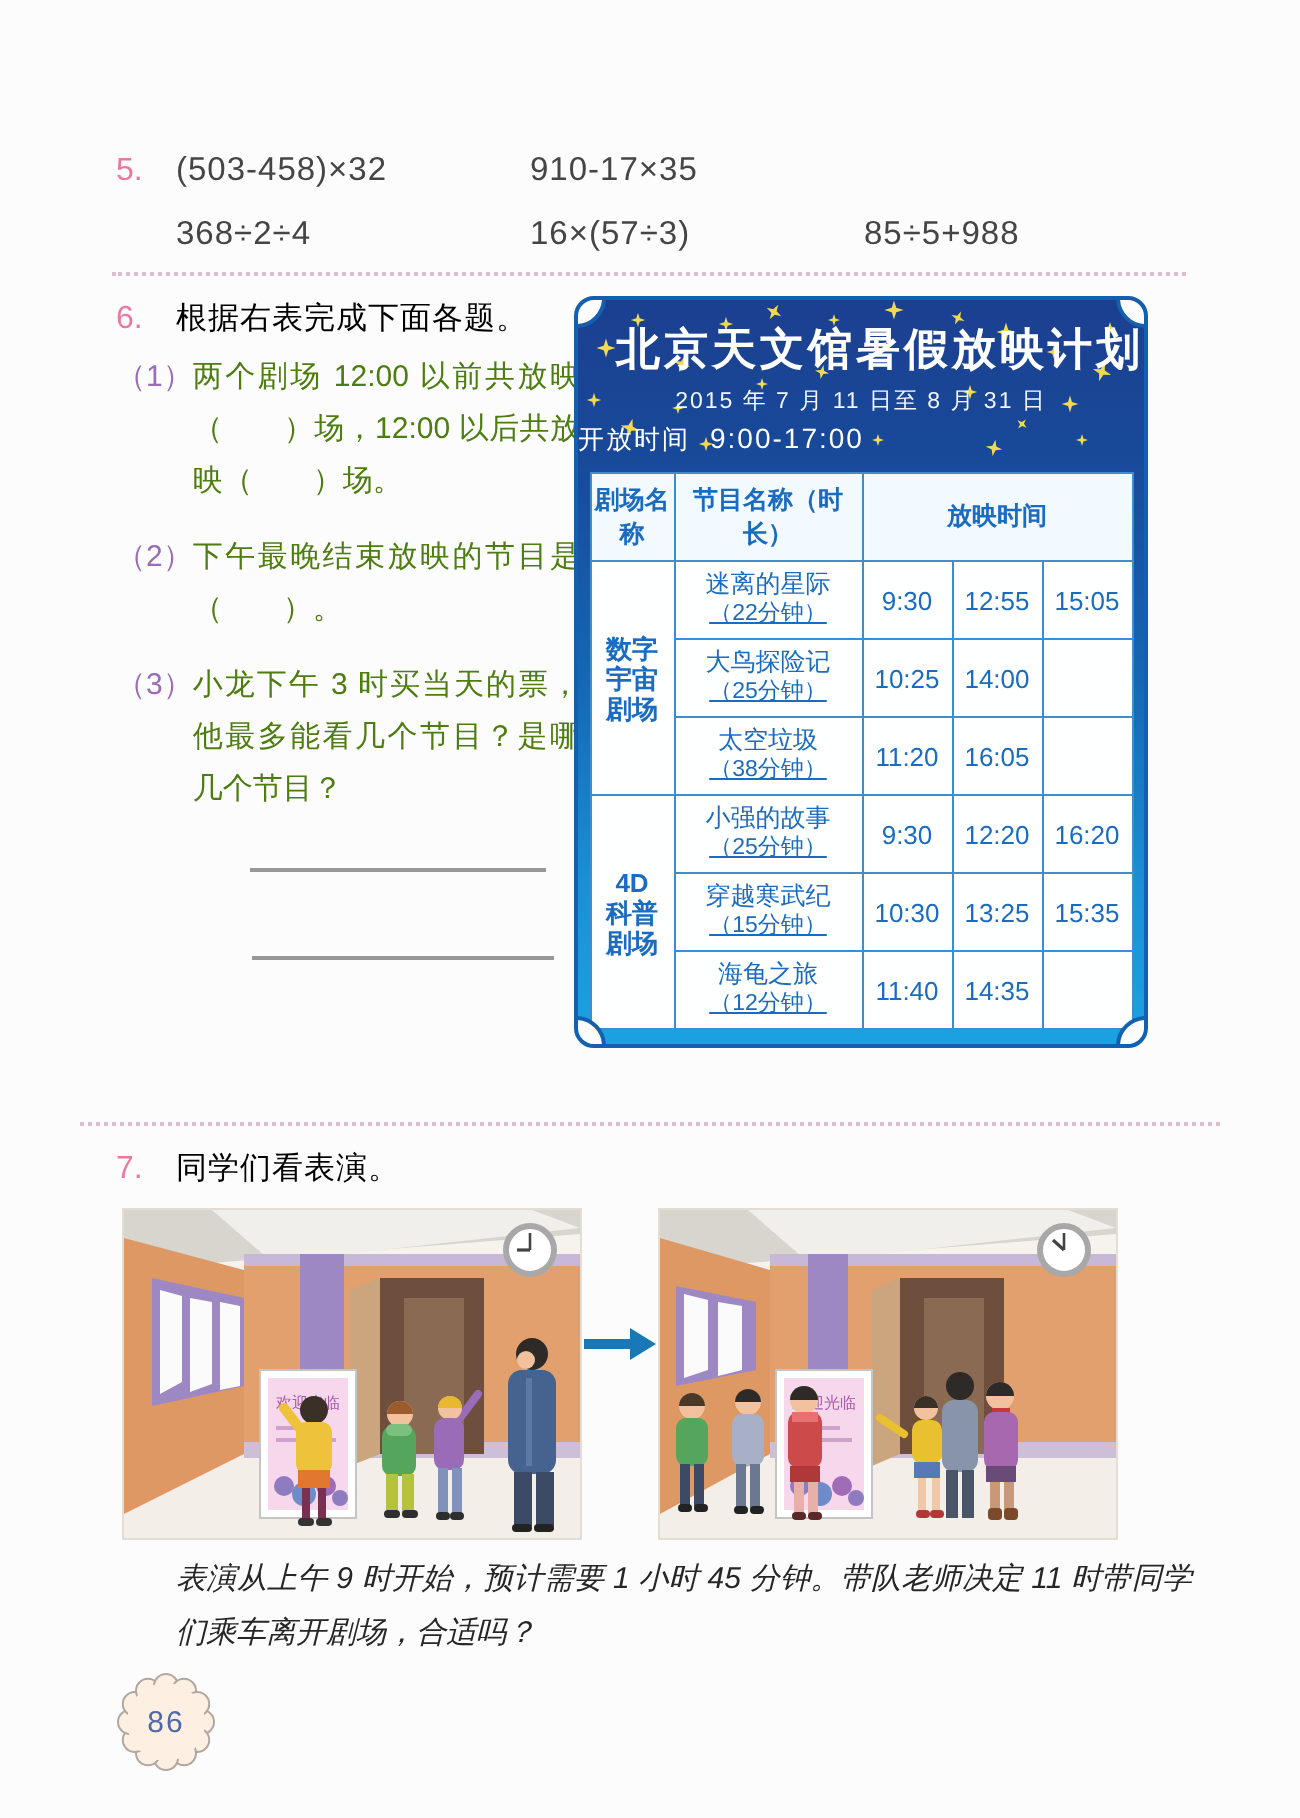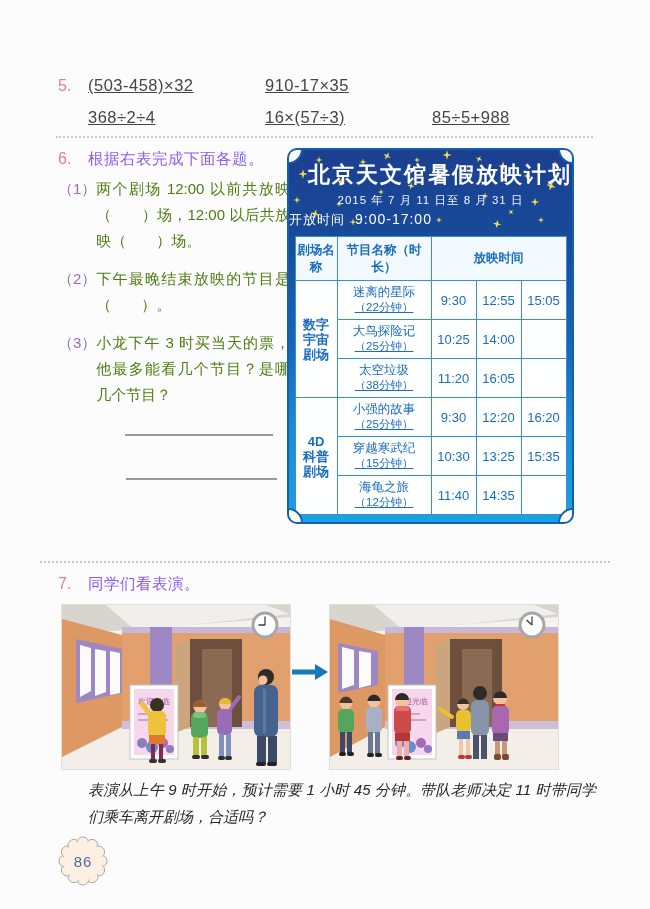--- a/index.html
+++ b/index.html
@@ -9,33 +9,33 @@
     font-family:"Liberation Sans","DejaVu Sans",sans-serif;
     color:#2e2e2e;overflow:hidden;
   }
   .abs{position:absolute;}
 
   
   #problem5{left:58px;top:76px;width:540px;}
   .prow{display:flex;align-items:baseline;height:32px;}
   .pnum{color:#e87a9f;width:30px;font-size:16px;flex:0 0 30px;}
   .pnum-spacer{width:30px;flex:0 0 30px;}
-  .expr{font-size:16.5px;color:#454545;letter-spacing:.5px;text-decoration:underline;}
+  .expr{font-size:16.5px;color:#454545;letter-spacing:.5px;}
   .expr.c1{width:177px;}
   .expr.c2{width:167px;}
 
   
   .divider{border-top:2px dotted #e0bcd2;height:0;}
   #divider1{left:56px;top:136px;width:537px;}
   #divider2{left:40px;top:561px;width:570px;}
 
   
   #problem6{left:58px;top:149px;width:232px;}
   .phead{display:flex;align-items:baseline;margin-bottom:6px;}
-  .ptitle{font-size:15.5px;color:#8b5cf6;letter-spacing:.5px;}
+  .ptitle{font-size:15.5px;color:#000000;letter-spacing:.5px;}
   .q{display:flex;margin-bottom:12px;font-size:15px;line-height:26px;}
   .q-num{flex:0 0 33px;color:#9b6bb5;}
   .q-text{flex:1;color:#4d7c0f;text-align:justify;}
   .answer-line{border-bottom:2px solid #989898;height:0;}
   #ansline1{left:125px;top:434px;width:148px;}
   #ansline2{left:126px;top:478px;width:151px;}
 
   
   #card{
     left:287px;top:148px;width:287px;height:376px;

